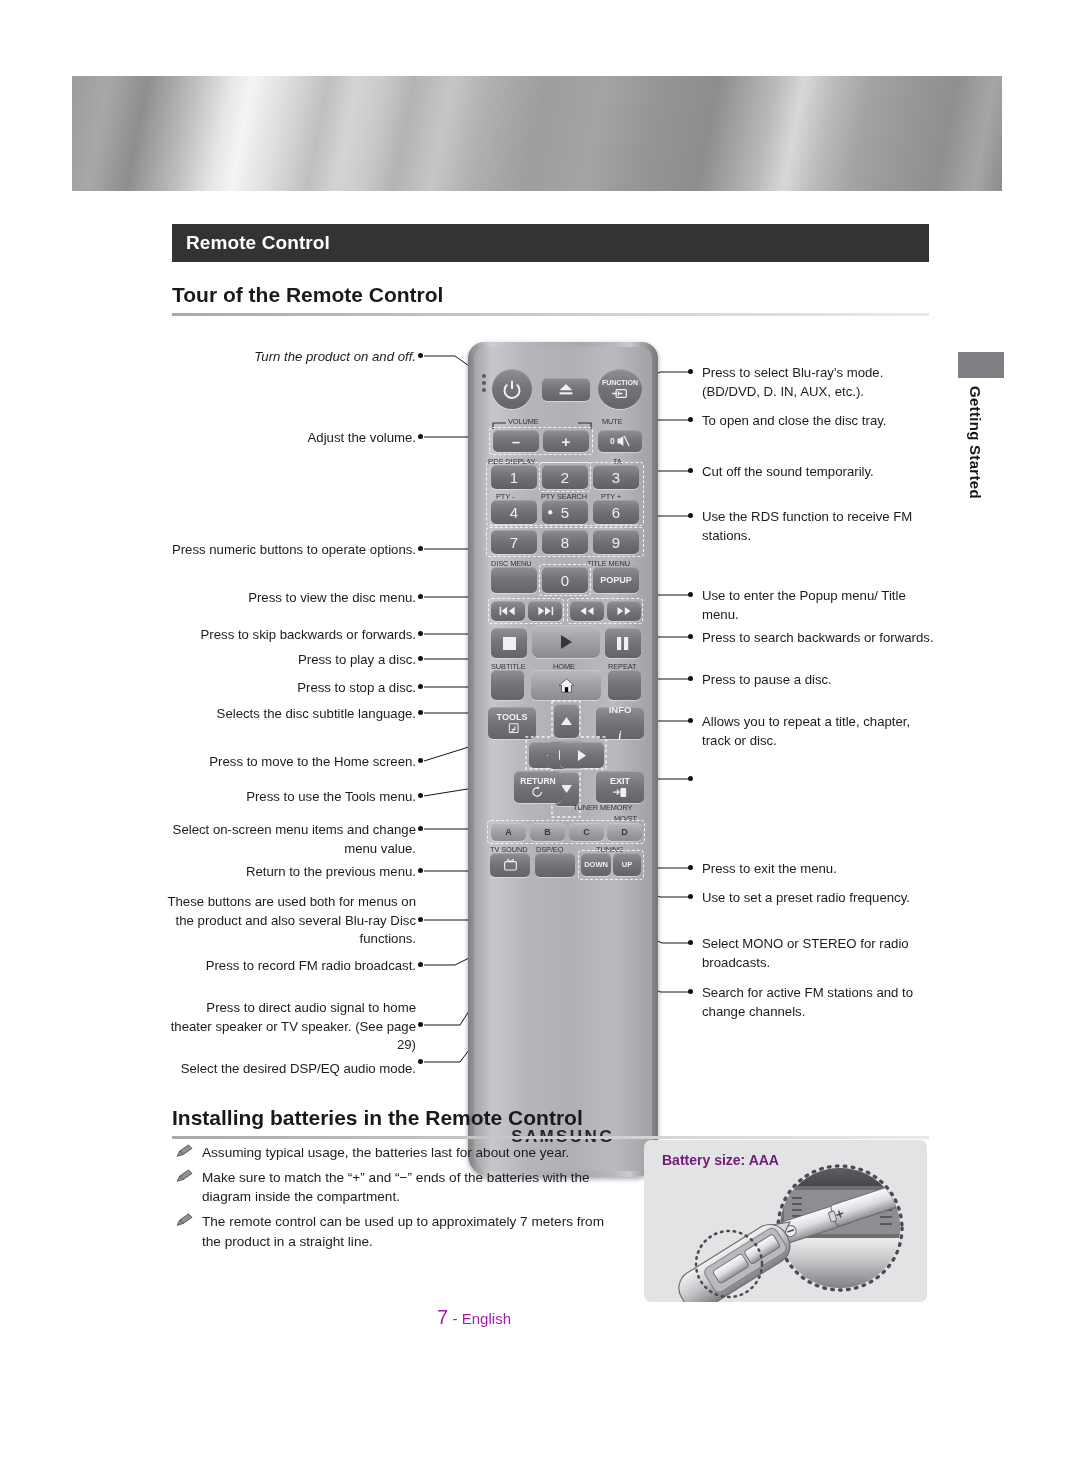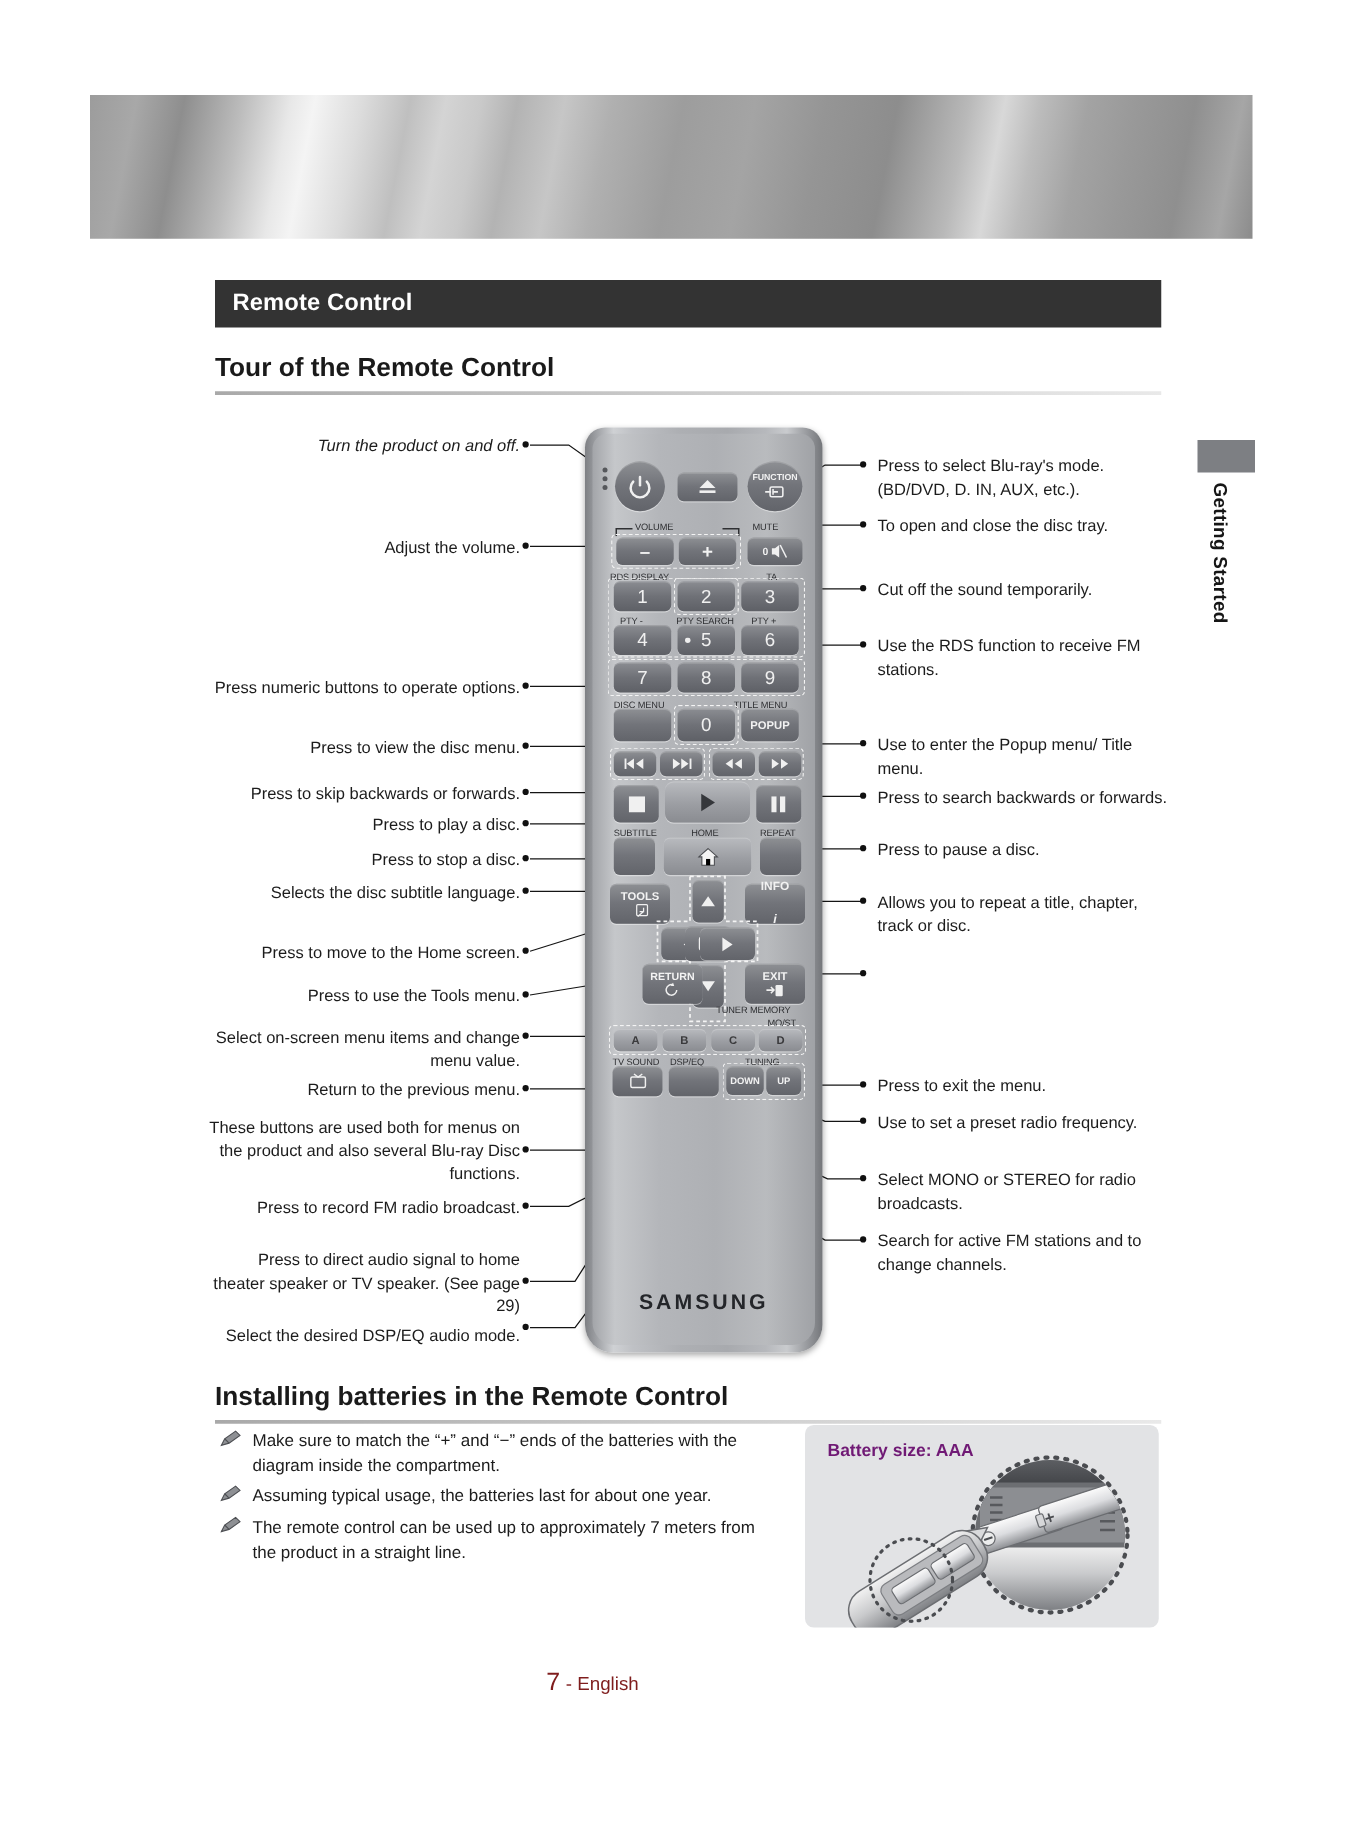--- a/index.html
+++ b/index.html
@@ -58,21 +58,21 @@
   .callout { position: absolute; font-size: 13.2px; color: #1c1c1c; line-height: 1.42; }
   .callout.L { text-align: right; }
   .callout.R { text-align: left; }
   .dot {
     position: absolute; width: 5px; height: 5px; border-radius: 50%;
     background: #111; }
   .leadsvg { position: absolute; overflow: visible; }
 
   
   #remote {
-    position: absolute; left: 468px; top: 342px; width: 190px; height: 740px;
+    position: absolute; left: 468px; top: 342px; width: 190px; height: 835px;
     border-radius: 16px 16px 22px 22px;
     background: linear-gradient(to right,
       #7e8084 0%, #9fa1a5 5%, #cfd1d4 12%, #bfc1c5 20%,
       #adafb3 40%, #a8aaae 60%, #b6b8bc 76%, #c9cbce 85%, #9b9d a1 93%, #74767a 100%);
     background: linear-gradient(to right,
       #7e8084 0%, #9fa1a5 5%, #cfd1d4 12%, #bfc1c5 20%,
       #adafb3 40%, #a8aaae 60%, #b6b8bc 76%, #c9cbce 85%, #9b9da1 93%, #74767a 100%);
     box-shadow: 0 2px 5px rgba(0,0,0,.35);
   }
   #remote .inner {
@@ -128,22 +128,22 @@
     position: absolute; left: 644px; top: 1140px; width: 283px; height: 162px;
     background: #e2e3e5; border-radius: 7px;
   }
   #battbox .title {
     position: absolute; left: 18px; top: 12px;
     font-size: 14px; font-weight: bold; color: #701a75;
   }
 
   
   #footer {
-    position: absolute; left: 0; top: 1335px; width: 948px; text-align: center;
-    color: #7f1d1d;
+    position: absolute; left: 0; top: 1306px; width: 948px; text-align: center;
+    color: #a21caf;
   }
   #footer .pg { font-size: 20px; }
   #footer .en { font-size: 15px; }
 </style>
 </head>
 <body>
 
 <div id="page">
 
   <div id="banner"></div>
@@ -609,28 +609,28 @@
     <div class="h2">Installing batteries in the Remote Control</div>
     <div class="rule"></div>
   </div>
 
   <div id="notes">
     <div class="note">
       <svg class="pen" viewBox="0 0 20 16">
         <path d="M1 14 L4 8 L14 1 L18 5 L8 12 Z" fill="#8e9094" stroke="#4d4f53" stroke-width="1"></path>
         <path d="M4 8 L8 12" stroke="#4d4f53" stroke-width="1"></path>
       </svg>
-      <span>Make sure to match the “+” and “−” ends of the batteries with the diagram inside the compartment.</span>
+      <span>Assuming typical usage, the batteries last for about one year.</span>
     </div>
     <div class="note">
       <svg class="pen" viewBox="0 0 20 16">
         <path d="M1 14 L4 8 L14 1 L18 5 L8 12 Z" fill="#8e9094" stroke="#4d4f53" stroke-width="1"></path>
         <path d="M4 8 L8 12" stroke="#4d4f53" stroke-width="1"></path>
       </svg>
-      <span>Assuming typical usage, the batteries last for about one year.</span>
+      <span>Make sure to match the “+” and “−” ends of the batteries with the diagram inside the compartment.</span>
     </div>
     <div class="note">
       <svg class="pen" viewBox="0 0 20 16">
         <path d="M1 14 L4 8 L14 1 L18 5 L8 12 Z" fill="#8e9094" stroke="#4d4f53" stroke-width="1"></path>
         <path d="M4 8 L8 12" stroke="#4d4f53" stroke-width="1"></path>
       </svg>
       <span>The remote control can be used up to approximately 7 meters from the product in a straight line.</span>
     </div>
   </div>
 

